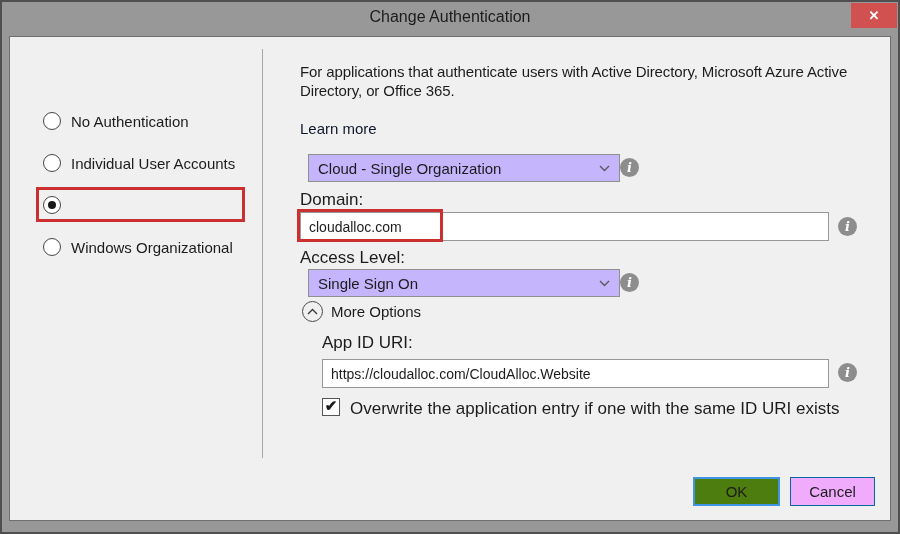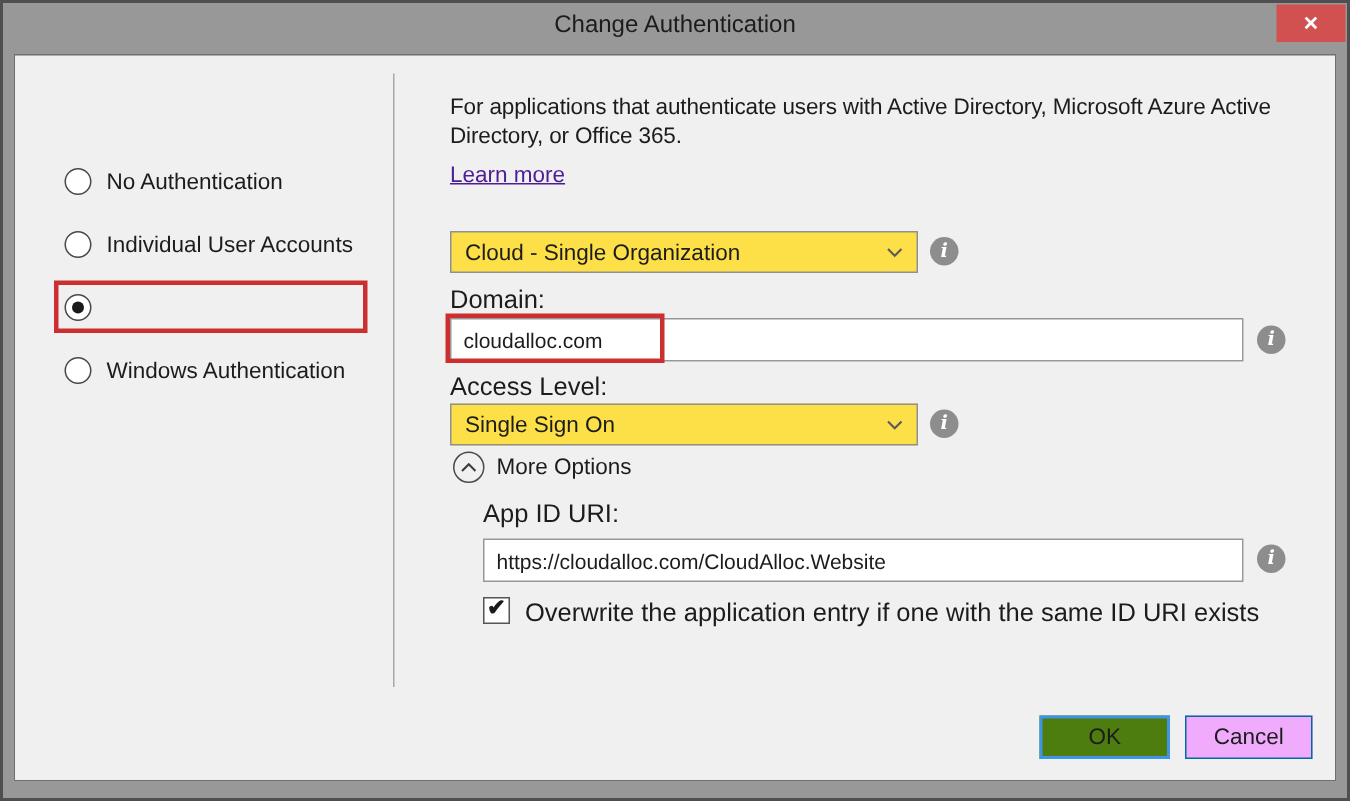--- a/index.html
+++ b/index.html
@@ -56,28 +56,28 @@
     pointer-events: none;
   }
   #anno-org { left: 36px; top: 187px; width: 209px; height: 35px; }
   #anno-domain { left: 297px; top: 209px; width: 146px; height: 33px; }
   
   .description {
     position: absolute; left: 300px; top: 62px; width: 548px;
     font-size: 15px; line-height: 19px; letter-spacing: -0.1px;
   }
   .link {
-    position: absolute; left: 300px; top: 108px;
-    font-size: 15px; color: #4c1d95; text-decoration: underline; cursor: pointer;
+    position: absolute; left: 300px; top: 120px;
+    font-size: 15px; color: #0f172a; cursor: pointer;
   }
   .dropdown {
     position: absolute; width: 312px; height: 28px;
-    background: #fde047; border: 1px solid #909090;
+    background: #c4b5fd; border: 1px solid #909090;
     display: flex; align-items: center; padding: 0 9px;
-    font-size: 15px; cursor: default;
+    font-size: 15px; cursor: default; margin-left: 8px;
   }
   .dropdown .chev { margin-left: auto; display: flex; align-items: center; }
   #dd-auth  { left: 300px; top: 154px; }
   #dd-level { left: 300px; top: 269px; }
   .field-label { position: absolute; font-size: 17px; }
   #lbl-domain { left: 300px; top: 190px; }
   #lbl-level  { left: 300px; top: 248px; }
   #lbl-appid  { left: 322px; top: 333px; }
   .text-input {
     position: absolute; height: 29px;
@@ -151,21 +151,21 @@
     <span class="radio"></span>
     <span>No Authentication</span>
   </div>
   <div class="radio-row" style="top:195px">
     <span class="radio">
         <span class="radio-dot"></span>
       </span>
   </div>
   <div class="radio-row" style="top:237px">
     <span class="radio"></span>
-    <span>Windows Authentication</span>
+    <span>Windows Organizational</span>
   </div>
 
   <div class="annotation-box" id="anno-org"></div>
 
   <div class="description">For applications that authenticate users with Active Directory, Microsoft Azure Active Directory, or Office 365.</div>
 
   <a class="link">Learn more</a>
 
   <div class="dropdown" id="dd-auth">
     <span>Cloud - Single Organization</span>

